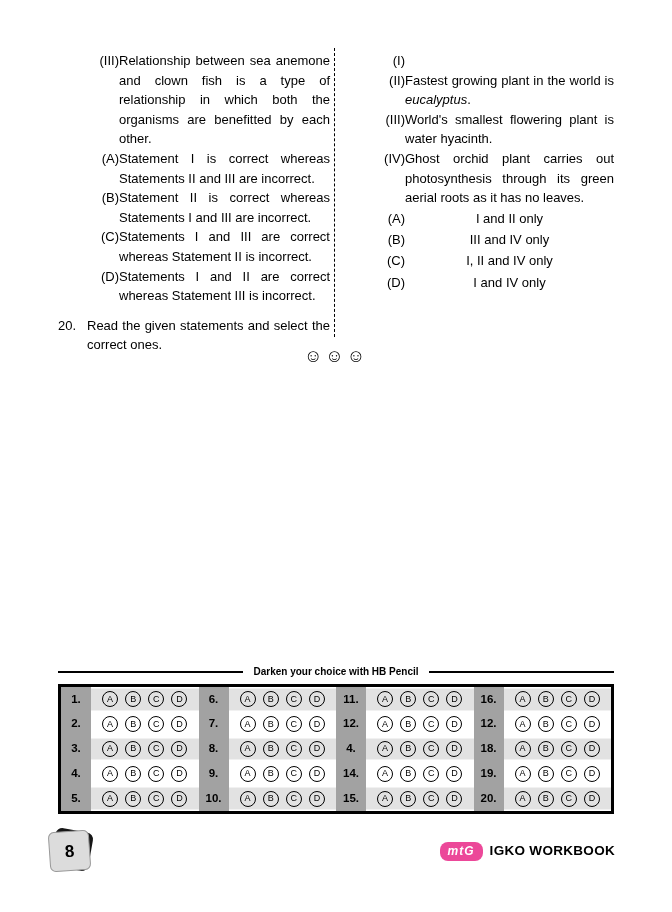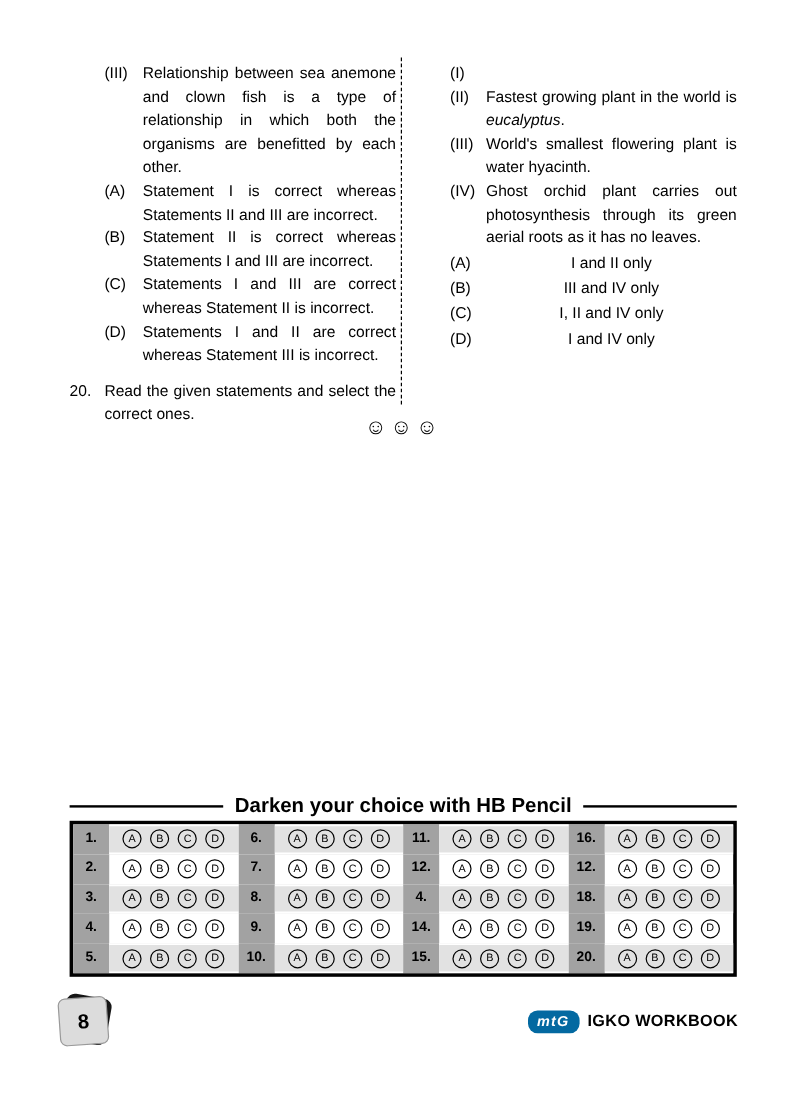--- a/index.html
+++ b/index.html
@@ -10,38 +10,38 @@
   }
 
   
   .col { position:absolute; top:51px; }
   .col-left  { left:58px;  width:272px; }
   .col-right { left:346px; width:268px; }
   .divider { position:absolute; left:334px; top:48px; height:289px; width:0; border-left:1px dashed #000; }
 
   .item { display:flex; }
   .indent { margin-left:29px; }
-  .lbl { flex:none; width:32px; }
+  .lbl { flex:none; width:32px;text-align:right; }
   .col-right .lbl { width:30px; }
   .txt { flex:1; text-align:justify; }
   .txt i { font-style:italic; }
   .q20 { margin-top:10px; }
   .q20 .qnum { flex:none; width:29px; }
   .opt { margin-top:1.5px; }
   .opt .txt { text-align:center; }
 
   
   .smileys { position:absolute; top:345px; left:0; width:672px; text-align:center;
              font-size:18px; letter-spacing:3px; line-height:22px; }
 
   
   .sheet-header { position:absolute; top:664px; left:58px; width:556px; height:15px;
                   display:flex; align-items:center; }
   .header-line { flex:1; border-top:2px solid #000; }
-  .header-text { padding:0 10px; font-weight:bold; font-size:17px; line-height:15px; white-space:nowrap; }
+  .header-text { padding:0 10px; font-weight:bold; font-size:10px; line-height:15px; white-space:nowrap; }
 
   .sheet { position:absolute; top:684px; left:58px; width:556px; height:130px;
            border:3px solid #000; box-sizing:border-box; background:#fff;
            display:flex; flex-direction:column; }
   .sheet-row { flex:1; display:flex; }
   .cell-num { flex:none; width:30px; background:#a2a2a2; display:flex; align-items:center;
               justify-content:center; font-weight:bold; font-size:11.5px; line-height:1; }
   .cell-bubbles { flex:1; display:flex; align-items:center; justify-content:space-evenly;
                   padding:0 4px; }
   .sheet-row.odd .cell-bubbles { background:#e2e2e2;
@@ -53,21 +53,21 @@
   
   .sticker { position:absolute; left:49px; top:828px; width:45px; height:45px; }
   .sticker-shadow { position:absolute; left:4px; top:2px; width:38px; height:39px;
                     background:#161616; border-radius:7px; transform:rotate(10deg); }
   .sticker-face { position:absolute; left:0px; top:3px; width:39px; height:38px;
                   background:#dcdcdc; border:1px solid #999; border-radius:6px;
                   transform:rotate(-4deg); display:flex; align-items:center;
                   justify-content:center; font-weight:bold; font-size:17px; line-height:1; }
   .brand { position:absolute; top:842px; right:57px; display:flex; align-items:center;
            gap:7px; height:18px; }
-  .brand-logo { background:#0369a1; color:#fff; border-radius:8px; font-weight:bold;
+  .brand-logo { background:#ec4899; color:#fff; border-radius:8px; font-weight:bold;
                 font-style:italic; font-size:12px; line-height:1; padding:3px 8px 4px;
                 letter-spacing:1px; }
   .brand-title { font-weight:bold; font-size:13.5px; letter-spacing:0.3px; line-height:18px; }
 </style>
 </head>
 <body>
 
 <div class="page">
 
   <div class="col col-left">

